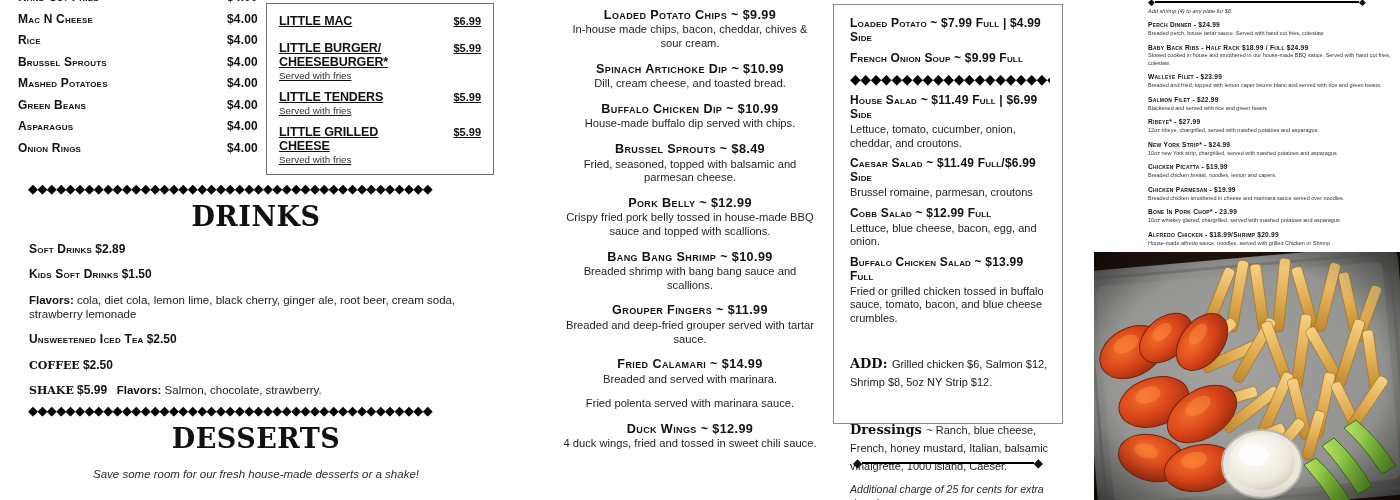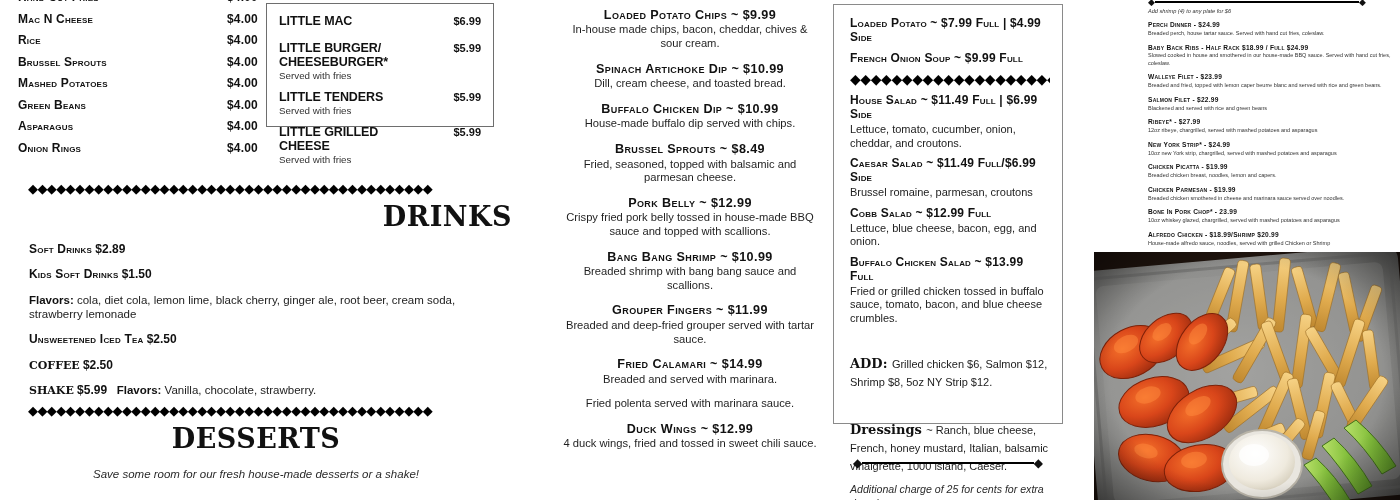--- a/index.html
+++ b/index.html
@@ -47,24 +47,25 @@
     font-size: 12px;
     letter-spacing: .2px;
   }
 
   
   .kids-box {
     position: absolute;
     left: 266px;
     top: 3px;
     width: 228px;
-    height: 124px;
+    height: 172px;
     border: 1.5px solid #6e6e6e;
     box-sizing: border-box;
     padding: 10px 12px 6px 12px;
+    text-decoration: underline;
   }
   .kids-item { margin-bottom: 2px; }
   .kids-head {
     display: flex;
     justify-content: space-between;
     align-items: baseline;
   }
   .kids-name {
     font-weight: 700;
     font-size: 12.5px;
@@ -108,21 +109,21 @@
     left: 28px;
     top: 404px;
     width: 455px;
   }
 
   .drinks-title {
     position: absolute;
     left: 0;
     top: 201px;
     width: 512px;
-    text-align: right;
+    text-align: center;
     font-family: "DejaVu Serif", serif;
     font-weight: 700;
     font-size: 27px;
     letter-spacing: 0.5px;
   }
   .desserts-title {
     position: absolute;
     left: 0;
     top: 423px;
     width: 512px;
@@ -412,21 +413,21 @@
     </div>
     <div class="drink-line">
       <span class="lbl-serif">COFFEE</span>
       <span class="val">$2.50</span>
     </div>
     <div class="drink-line">
       <span class="lbl-serif">SHAKE</span>
       <span class="val">$5.99</span>
       &nbsp;
       <span class="flav-lbl">Flavors:</span>
-      <span class="flav-txt">Vanilla, chocolate, strawberry.</span>
+      <span class="flav-txt">Salmon, chocolate, strawberry.</span>
     </div>
   </div>
 
   <div class="divider-wide-2">
     <span class="diamond-rule">◆◆◆◆◆◆◆◆◆◆◆◆◆◆◆◆◆◆◆◆◆◆◆◆◆◆◆◆◆◆◆◆◆◆◆◆◆◆◆◆◆◆◆</span>
   </div>
 
   <div class="desserts-title">DESSERTS</div>
   <div class="desserts-note">Save some room for our fresh house-made desserts or a shake!</div>
 

